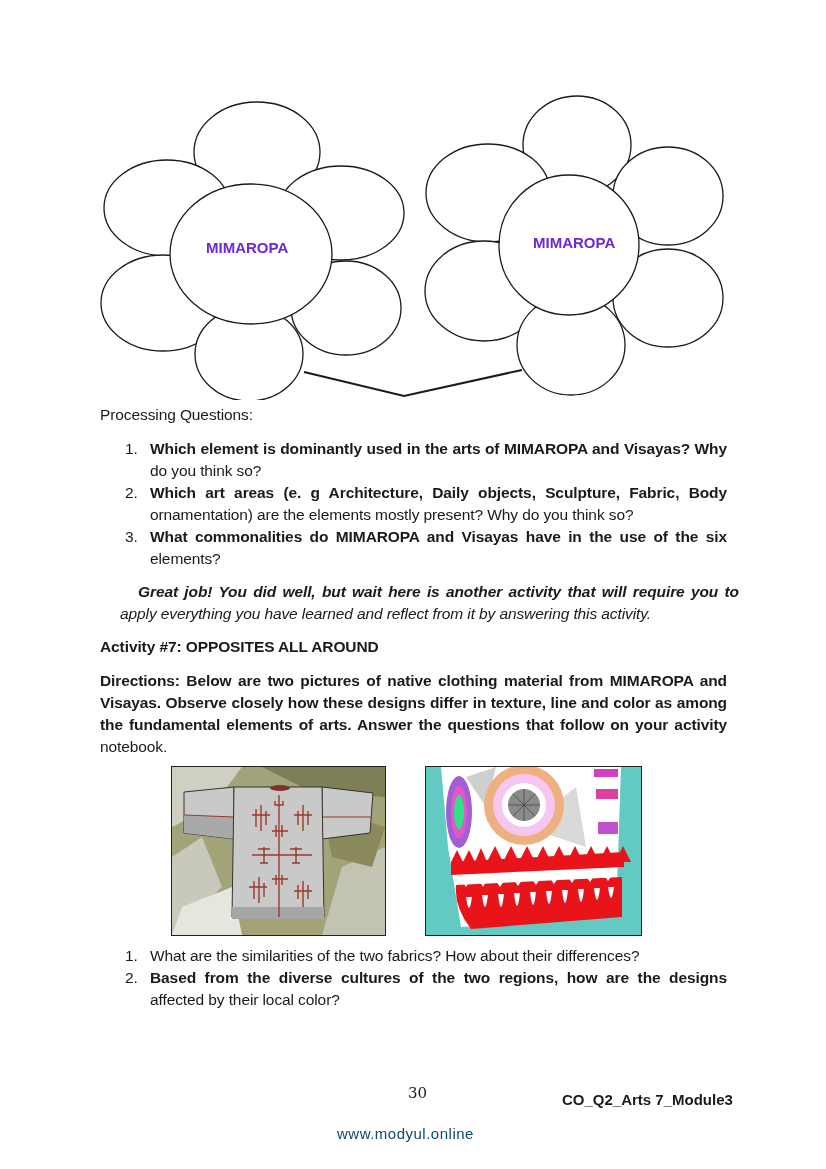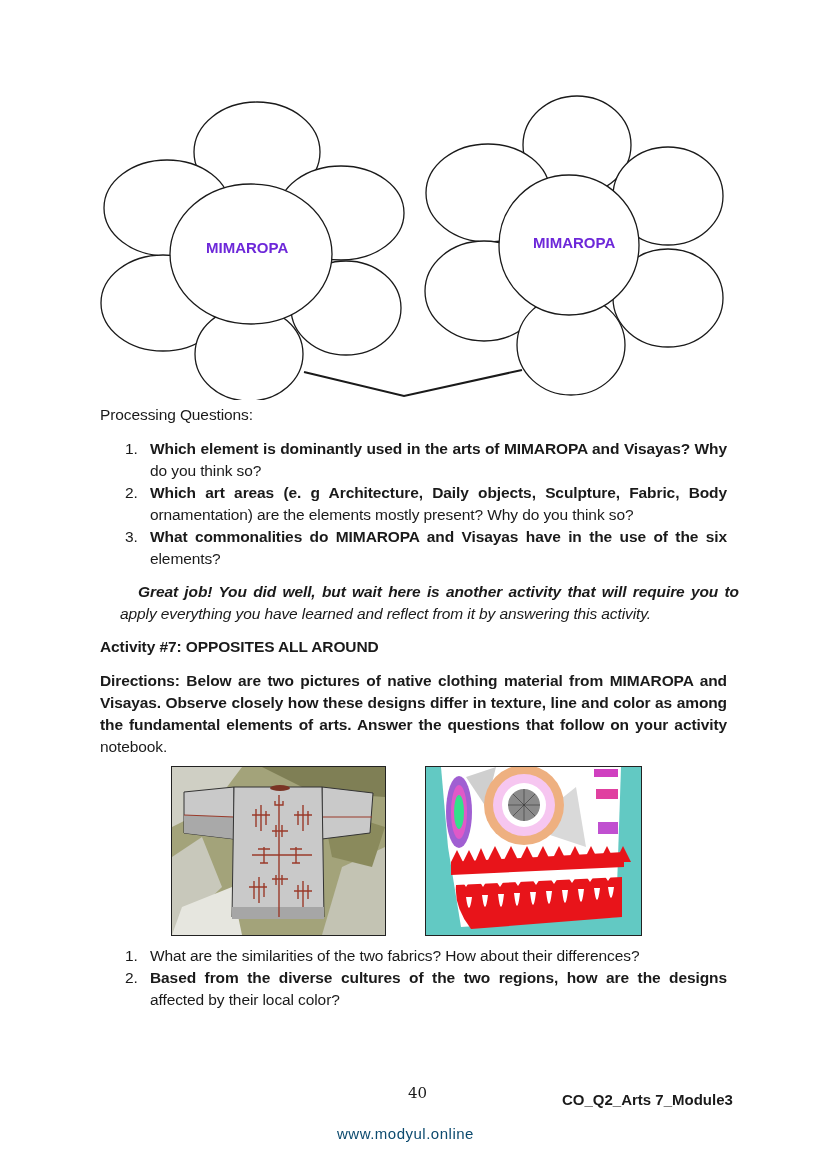--- a/index.html
+++ b/index.html
@@ -169,15 +169,15 @@
     <span class="num">1.</span>
     <div>What are the similarities of the two fabrics? How about their differences?</div>
   </li>
   <li>
     <span class="num">2.</span>
     <div class="just-full">Based from the diverse cultures of the two regions, how are the designs</div>
     <div>affected by their local color?</div>
   </li>
 </ol>
 
-<div class="abs footer-page" style="left:408px; top:1084px;">40</div>
+<div class="abs footer-page" style="left:408px; top:1084px;">30</div>
 <div class="abs footer-code" style="left:562px; top:1091px;">CO_Q2_Arts 7_Module3</div>
 <div class="abs watermark" style="left:337px; top:1125px;">www.modyul.online</div>
 
 </body></html>

